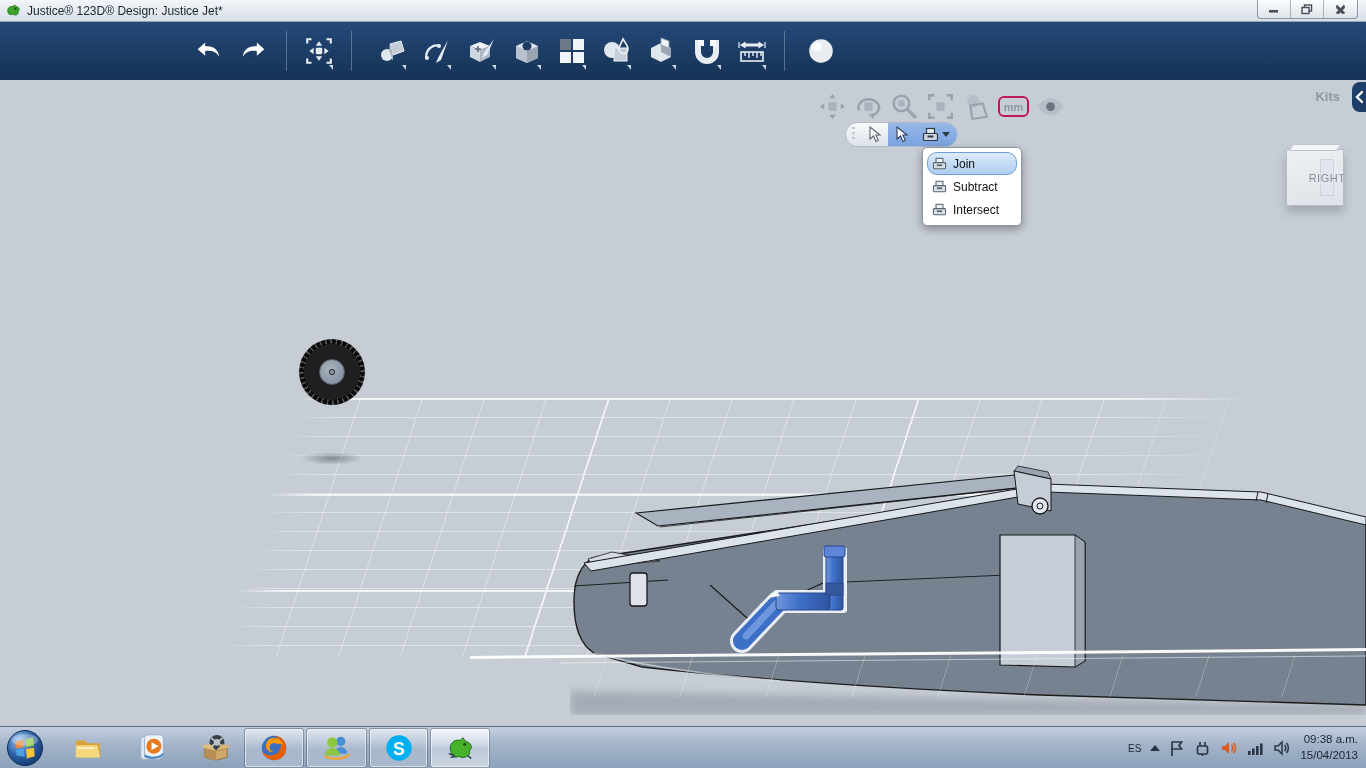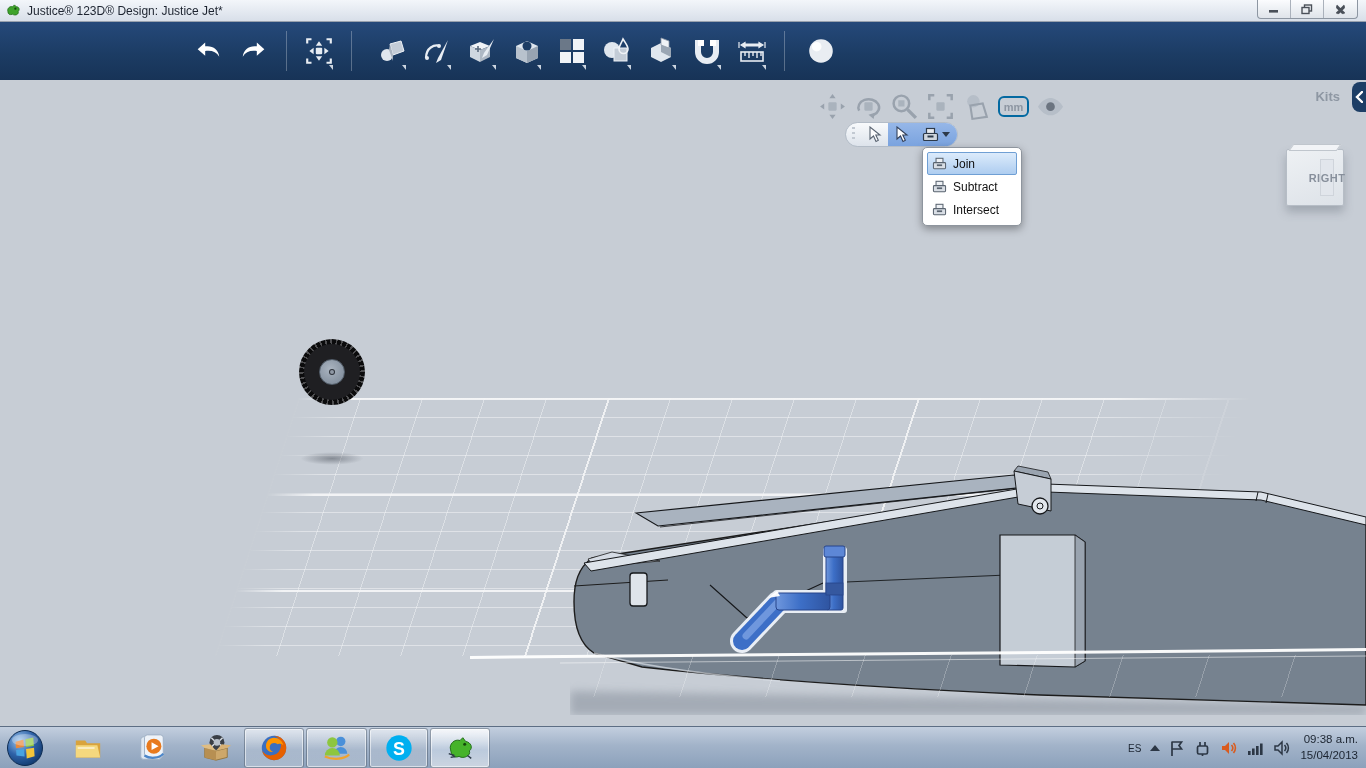--- a/index.html
+++ b/index.html
@@ -69,21 +69,21 @@
     background:rgba(255,255,255,.95); transform:rotate(-0.5deg); z-index:4; }
   .ground-line2 { position:absolute; left:560px; top:579px; width:806px; height:1px;
     background:rgba(255,255,255,.5); transform:rotate(-0.5deg); z-index:4; }
   .grid2 { position:absolute; left:600px; top:575px; width:766px; height:42px; z-index:4; opacity:.3;
     transform:skewX(-18deg);
     background:repeating-linear-gradient(to right, rgba(255,255,255,.8) 0 1px, transparent 1px 86px); }
 
   
   .nav-row { position:absolute; left:818px; top:12px; display:flex; align-items:center; gap:7px; z-index:6; }
   .nav-ico { width:29px; height:29px; display:flex; align-items:center; justify-content:center; }
-  .mm-pill { min-width:31px; height:21px; border:2px solid #0369a1; border-radius:6px; color:#8d96a2;
+  .mm-pill { min-width:31px; height:21px; border:2px solid #be185d; border-radius:6px; color:#8d96a2;
     font-size:11px; font-weight:bold; display:flex; align-items:center; justify-content:center; padding:0 3px; background:transparent; }
 
   .kits-label { position:absolute; right:26px; top:9px; font-size:13px; font-weight:bold; color:#8e97a3; z-index:6; }
   .kits-tab { position:absolute; right:0; top:2px; width:14px; height:30px; background:#1d3e66;
     border-radius:8px 0 0 8px; display:flex; align-items:center; justify-content:center; z-index:6; }
 
   
   .sel-pill { position:absolute; left:845px; top:42px; height:25px; display:flex; align-items:stretch;
     border:1px solid #b3bcc7; border-radius:13px; overflow:hidden;
     background:linear-gradient(#f8fafc,#dde3eb); z-index:6; }
@@ -93,31 +93,31 @@
   .pill-btn.blue { background:linear-gradient(#96b7e8,#7aa3df); }
   .pill-btn.wide { width:42px; gap:3px; }
   .pill-caret { width:0; height:0; border-left:4px solid transparent; border-right:4px solid transparent;
     border-top:5px solid #2d3a4a; }
 
   
   .combine-menu { position:absolute; left:922px; top:67px; width:100px; background:#fff;
     border:1px solid #8e959e; border-radius:5px; box-shadow:0 3px 9px rgba(0,0,0,.35);
     padding:4px; z-index:7; }
   .menu-item { height:23px; display:flex; align-items:center; gap:6px; padding:0 4px; border:1px solid transparent;
-    border-radius:2px; font-size:12px; color:#111; }
+    border-radius:10px; font-size:12px; color:#111; }
   .menu-item.hl { background:linear-gradient(#dcebfb,#aecdf0); border-color:#6f9fd4; }
 
   
   .vcube { position:absolute; left:1286px; top:69px; width:58px; height:57px; z-index:6;
     background:linear-gradient(160deg,#eef1f4,#dde2e8); border:1px solid #b6bdc6; border-radius:2px;
     box-shadow:0 6px 10px rgba(90,98,110,.35); }
   .vcube-top { position:absolute; left:4px; top:-6px; width:48px; height:7px; background:#f2f4f7;
     border:1px solid #c0c6cd; transform:skewX(-35deg); }
   .vcube-face { position:absolute; inset:9px; background:#e2e6ec; border:1px solid #cfd4db;
-    display:flex; align-items:center; justify-content:center; font-size:11px; font-weight:bold;
+    display:flex; align-items:center; justify-content:center; font-size:11px; font-weight:normal;
     letter-spacing:.5px; color:#878f9b;margin-left:24px; }
 
   
   .taskbar { position:absolute; bottom:0; left:0; width:100%; height:42px;
     background:linear-gradient(#c3cfdf 0%, #a2b3c9 45%, #8ca1bb 100%); border-top:1px solid #5d6e84; }
   .start-orb { position:absolute; left:6px; top:2px; width:38px; height:38px; }
   .tb-btn { position:absolute; top:1px; height:40px; display:flex; align-items:center; justify-content:center; }
   .tb-btn.framed { border:1px solid rgba(70,85,105,.55); border-radius:3px;
     background:linear-gradient(rgba(255,255,255,.5), rgba(255,255,255,.12) 55%, rgba(255,255,255,.25));
     box-shadow:inset 0 0 0 1px rgba(255,255,255,.55); }

